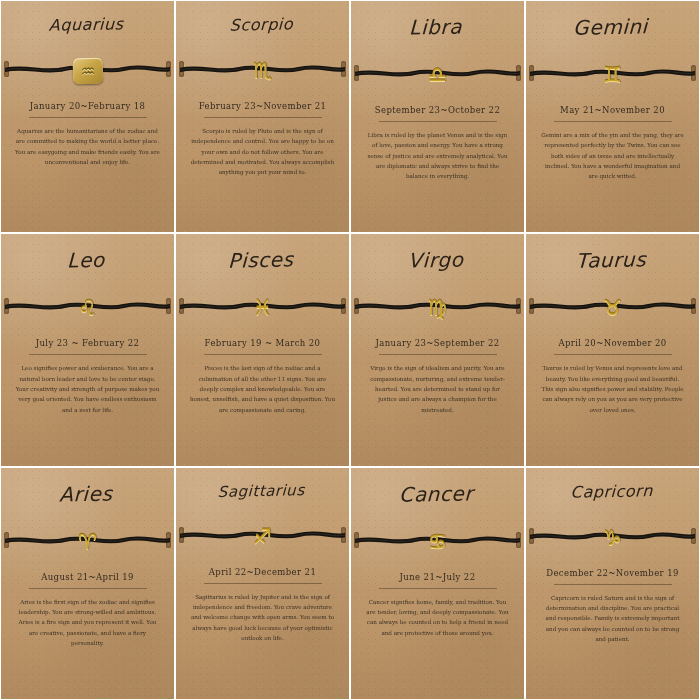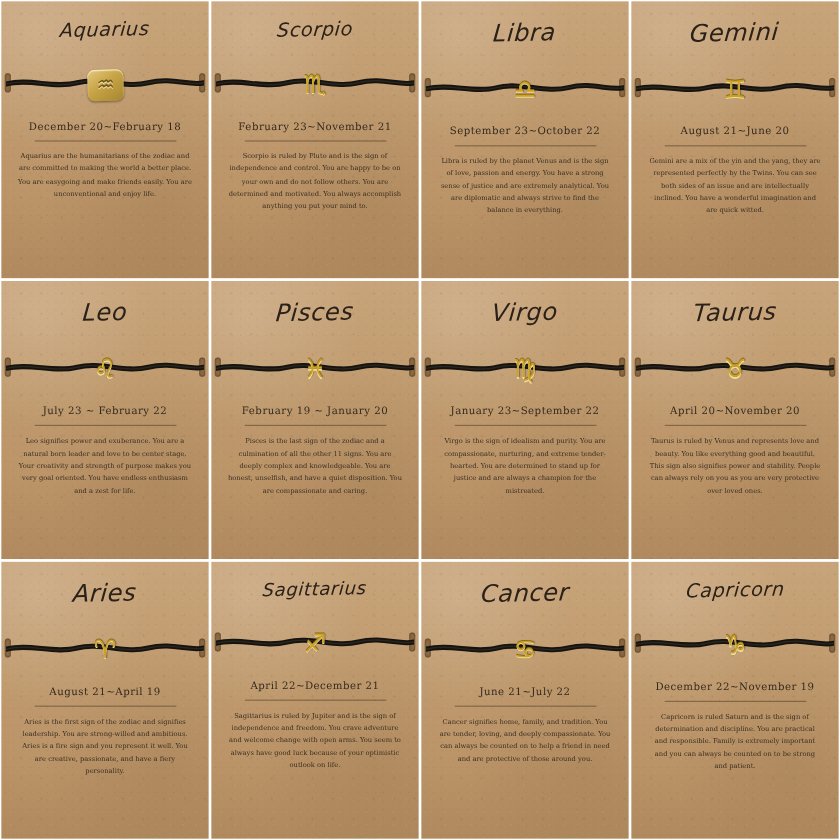--- a/index.html
+++ b/index.html
@@ -171,21 +171,21 @@
           <div class="cord">
             <svg viewBox="0 0 167 13" preserveAspectRatio="none">
               <path d="M0,7 C20,2 40,11 60,6 C80,1 100,11 120,6 C140,1 155,9 167,6" fill="none" stroke="#16130f" stroke-width="4.2" stroke-linecap="round"></path>
               <path d="M0,7 C20,2 40,11 60,6 C80,1 100,11 120,6 C140,1 155,9 167,6" fill="none" stroke="#3b352d" stroke-width="1.2" stroke-linecap="round" opacity="0.55"></path>
             </svg>
           </div>
           <div class="charm-plate">
             <span class="glyph">♒</span>
           </div>
         </div>
-        <div class="dates">December 20~February 18</div>
+        <div class="dates">January 20~February 18</div>
         <div class="rule"></div>
         <div class="desc">Aquarius are the humanitarians of the zodiac and are committed to making the world a better place. You are easygoing and make friends easily. You are unconventional and enjoy life.</div>
       </div>
     </div>
     <div class="card">
       <div class="card-inner">
         <div class="title long">Scorpio</div>
         <div class="cord-area">
           <div class="slot left"></div>
           <div class="slot right"></div>
@@ -228,21 +228,21 @@
           <div class="slot left"></div>
           <div class="slot right"></div>
           <div class="cord">
             <svg viewBox="0 0 167 13" preserveAspectRatio="none">
               <path d="M0,7 C20,2 40,11 60,6 C80,1 100,11 120,6 C140,1 155,9 167,6" fill="none" stroke="#16130f" stroke-width="4.2" stroke-linecap="round"></path>
               <path d="M0,7 C20,2 40,11 60,6 C80,1 100,11 120,6 C140,1 155,9 167,6" fill="none" stroke="#3b352d" stroke-width="1.2" stroke-linecap="round" opacity="0.55"></path>
             </svg>
           </div>
           <div class="charm"><span>♊</span></div>
         </div>
-        <div class="dates">August 21~June 20</div>
+        <div class="dates">May 21~November 20</div>
         <div class="rule"></div>
         <div class="desc">Gemini are a mix of the yin and the yang, they are represented perfectly by the Twins. You can see both sides of an issue and are intellectually inclined. You have a wonderful imagination and are quick witted.</div>
       </div>
     </div>
     <div class="card">
       <div class="card-inner">
         <div class="title">Leo</div>
         <div class="cord-area">
           <div class="slot left"></div>
           <div class="slot right"></div>
@@ -266,21 +266,21 @@
           <div class="slot left"></div>
           <div class="slot right"></div>
           <div class="cord">
             <svg viewBox="0 0 167 13" preserveAspectRatio="none">
               <path d="M0,7 C20,2 40,11 60,6 C80,1 100,11 120,6 C140,1 155,9 167,6" fill="none" stroke="#16130f" stroke-width="4.2" stroke-linecap="round"></path>
               <path d="M0,7 C20,2 40,11 60,6 C80,1 100,11 120,6 C140,1 155,9 167,6" fill="none" stroke="#3b352d" stroke-width="1.2" stroke-linecap="round" opacity="0.55"></path>
             </svg>
           </div>
           <div class="charm"><span>♓</span></div>
         </div>
-        <div class="dates">February 19 ~ January 20</div>
+        <div class="dates">February 19 ~ March 20</div>
         <div class="rule"></div>
         <div class="desc">Pisces is the last sign of the zodiac and a culmination of all the other 11 signs. You are deeply complex and knowledgeable. You are honest, unselfish, and have a quiet disposition. You are compassionate and caring.</div>
       </div>
     </div>
     <div class="card">
       <div class="card-inner">
         <div class="title">Virgo</div>
         <div class="cord-area">
           <div class="slot left"></div>
           <div class="slot right"></div>

